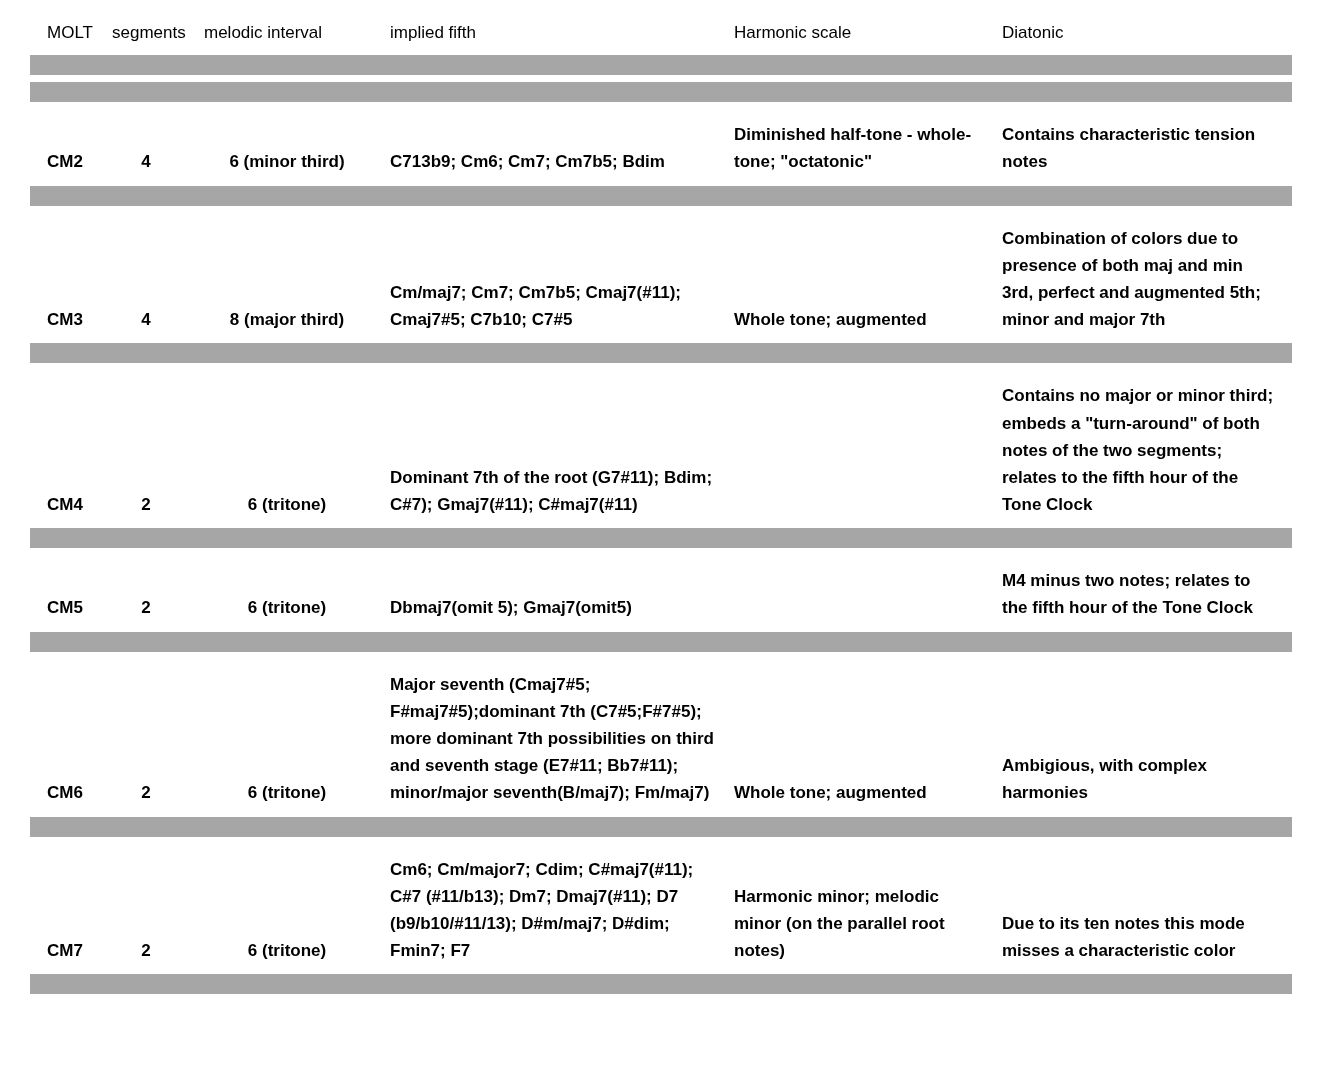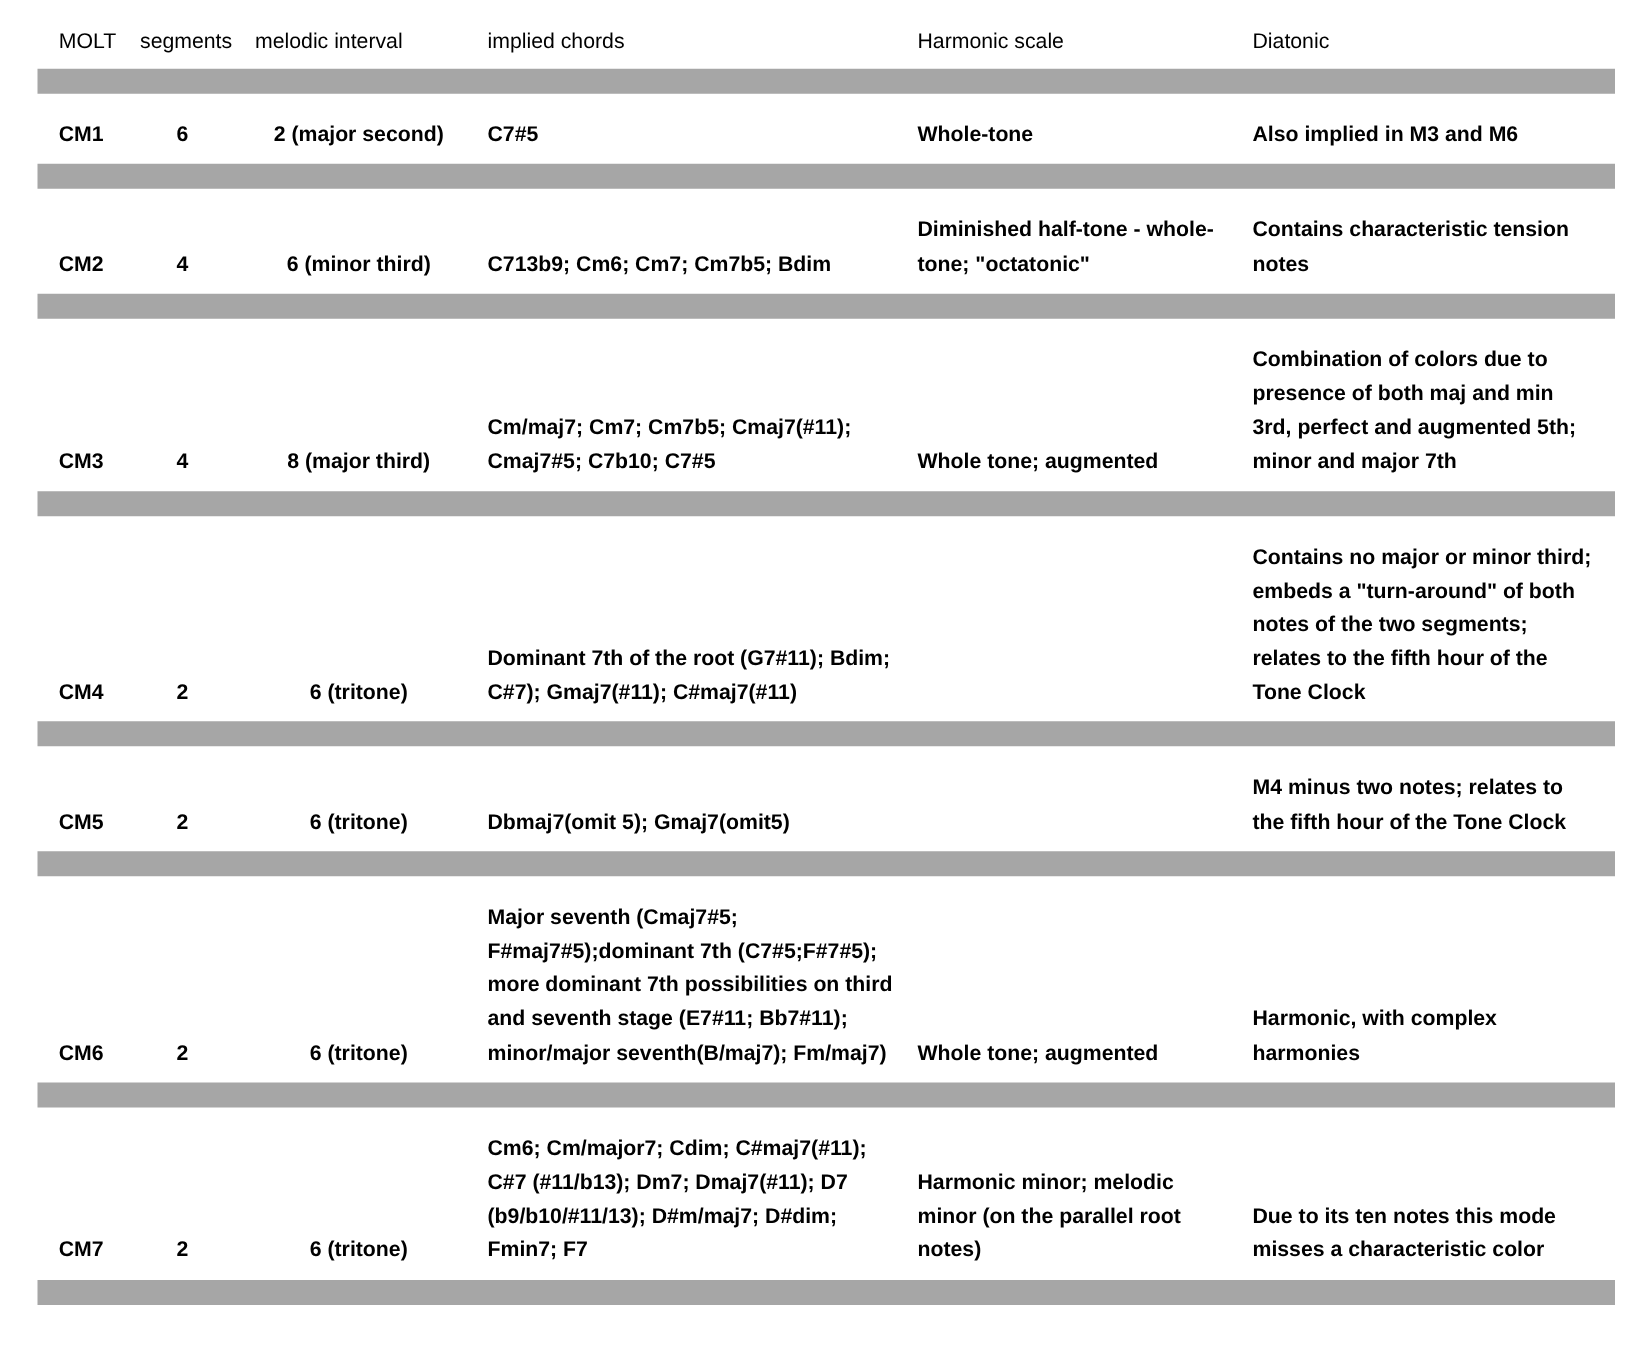--- a/index.html
+++ b/index.html
@@ -61,37 +61,29 @@
     <col class="c-chords">
       <col class="c-scale">
       <col class="c-char">
   </colgroup>
 
   <tbody>
       <tr>
     <th class="col-molt">MOLT</th>
     <th class="col-seg">segments</th>
     <th class="col-steer">melodic interval</th>
-    <th class="col-chords">implied chords</th>
+    <th class="col-chords">implied fifth</th>
     <th class="col-scale">Harmonic scale</th>
     <th class="col-char">Diatonic</th>
   </tr>
 
   <tr class="bar">
         <td colspan="6" style="background: rgb(166, 166, 166);"></td>
       </tr>
 
-  <tr class="data-row">
-    <td class="col-molt">CM1</td>
-    <td class="col-seg">6</td>
-    <td class="col-steer">2 (major second)</td>
-    <td class="col-chords">C7#5</td>
-    <td class="col-scale">Whole-tone</td>
-    <td class="col-char">Also implied in M3 and M6</td>
-  </tr>
 
   <tr class="bar">
         <td colspan="6" style="background: rgb(166, 166, 166);"></td>
       </tr>
 
   <tr class="data-row">
     <td class="col-molt">CM2</td>
     <td class="col-seg">4</td>
     <td class="col-steer">6 (minor third)</td>
     <td class="col-chords">C713b9; Cm6; Cm7; Cm7b5; Bdim</td>
@@ -141,21 +133,21 @@
   <tr class="bar">
         <td colspan="6" style="background: rgb(166, 166, 166);"></td>
       </tr>
 
   <tr class="data-row">
     <td class="col-molt">CM6</td>
     <td class="col-seg">2</td>
     <td class="col-steer">6 (tritone)</td>
     <td class="col-chords">Major seventh (Cmaj7#5; F#maj7#5);dominant 7th (C7#5;F#7#5); more dominant 7th possibilities on third and seventh stage (E7#11; Bb7#11); minor/major seventh(B/maj7); Fm/maj7)</td>
     <td class="col-scale">Whole tone; augmented</td>
-    <td class="col-char">Harmonic, with complex harmonies</td>
+    <td class="col-char">Ambigious, with complex harmonies</td>
   </tr>
 
   <tr class="bar">
         <td colspan="6" style="background: rgb(166, 166, 166);"></td>
       </tr>
 
   <tr class="data-row">
     <td class="col-molt">CM7</td>
     <td class="col-seg">2</td>
     <td class="col-steer">6 (tritone)</td>

